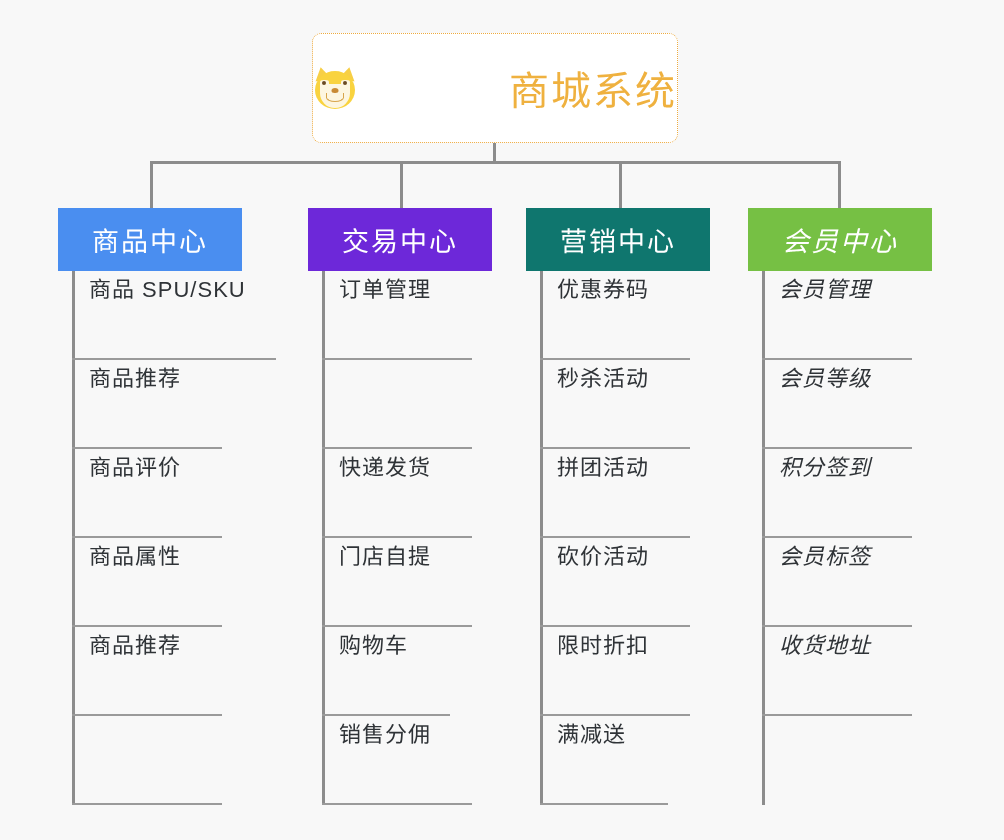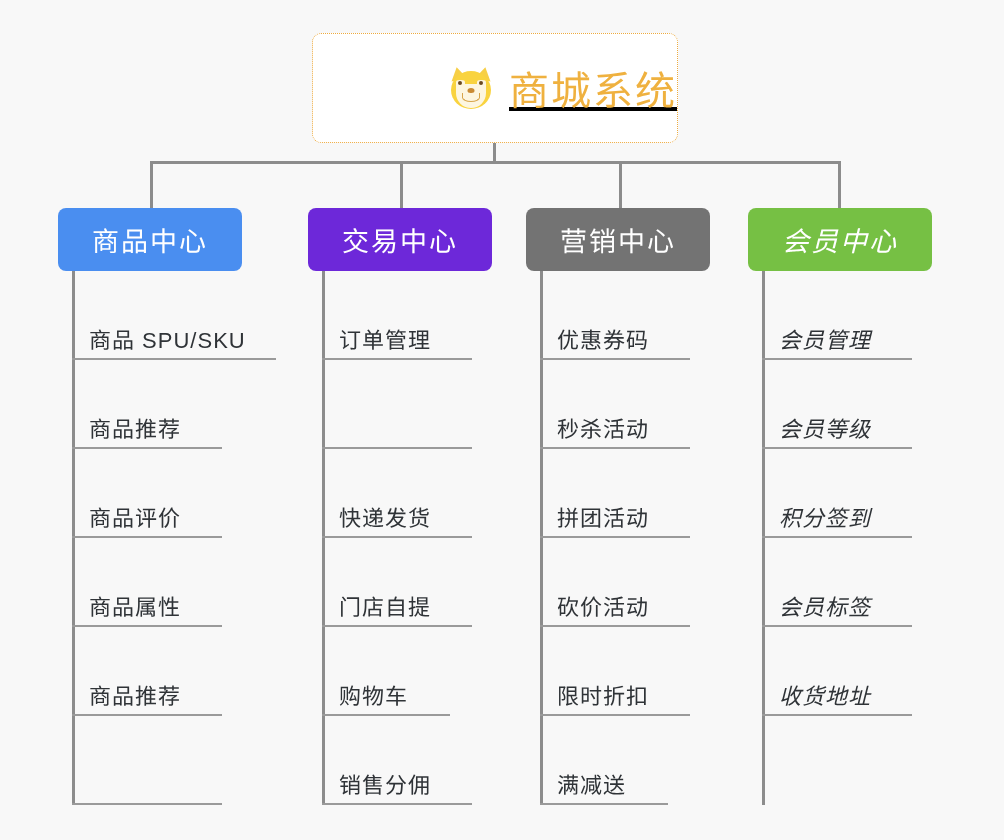--- a/index.html
+++ b/index.html
@@ -27,23 +27,22 @@
     left: 312px;
     top: 33px;
     width: 366px;
     height: 110px;
     box-sizing: border-box;
     background: #ffffff;
     border: 1px dotted #eeab3f;
     border-radius: 9px;
     display: flex;
     align-items: center;
-    justify-content: flex-end;
+    justify-content: space-between;
     gap: 14px;
-    text-decoration: underline;
   }
   .root-icon {
     font-size: 40px;
     line-height: 1;
     display: block;
     width: 46px;
     height: 46px;
     position: relative;
   }
   
@@ -145,21 +144,21 @@
 
   
   .branch {
     position: absolute;
     top: 208px;
     width: 230px;
   }
   .branch-header {
     width: 184px;
     height: 63px;
-    border-radius: 8px;
+    border-radius: 0;
     display: flex;
     align-items: center;
     justify-content: center;
     color: #ffffff;
     font-size: 27px;
     letter-spacing: 2px;
     box-sizing: border-box;
   }
   .branch-body {
     position: relative;
@@ -171,21 +170,21 @@
     left: 14px;
     top: 0;
     width: 3px;
     background: #8c8c8c;
   }
   .leaf {
     position: relative;
     height: 89px;
     box-sizing: border-box;
     display: flex;
-    align-items: flex-end;
+    align-items: flex-start;
     padding-left: 17px;
   }
   .leaf-label {
     font-size: 22px;
     color: #2f3337;
     white-space: nowrap;
     padding-bottom: 6px;
     letter-spacing: 1px;
   }
   .leaf-rule {
@@ -280,21 +279,21 @@
             <span class="leaf-rule" style="width: 128px;"></span>
             <span class="leaf-label">购物车</span>
           </div>
           <div class="leaf">
             <span class="leaf-rule" style="width: 150px;"></span>
             <span class="leaf-label">销售分佣</span>
           </div>
         </div>
       </div>
       <div class="branch" style="left: 526px;">
-        <div class="branch-header" style="background: #737373;">营销中心</div>
+        <div class="branch-header" style="background: #0f766e;">营销中心</div>
         <div class="branch-body">
           <div class="trunk" style="height: 534px;"></div>
           <div class="leaf">
             <span class="leaf-rule" style="width: 150px;"></span>
             <span class="leaf-label">优惠券码</span>
           </div>
           <div class="leaf">
             <span class="leaf-rule" style="width: 150px;"></span>
             <span class="leaf-label">秒杀活动</span>
           </div>

